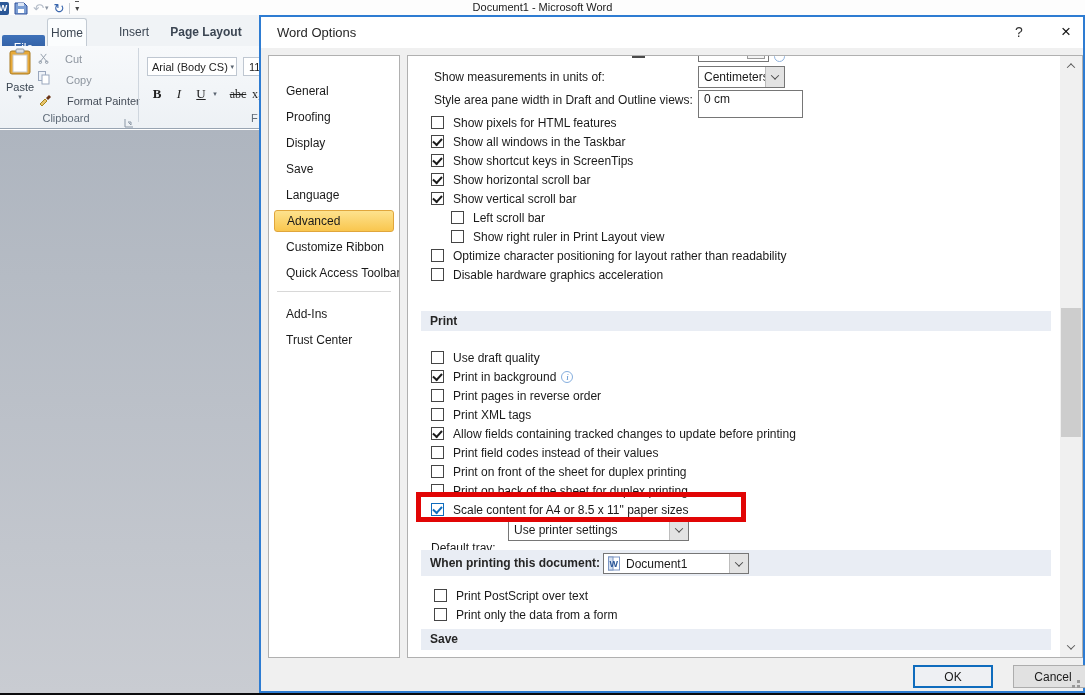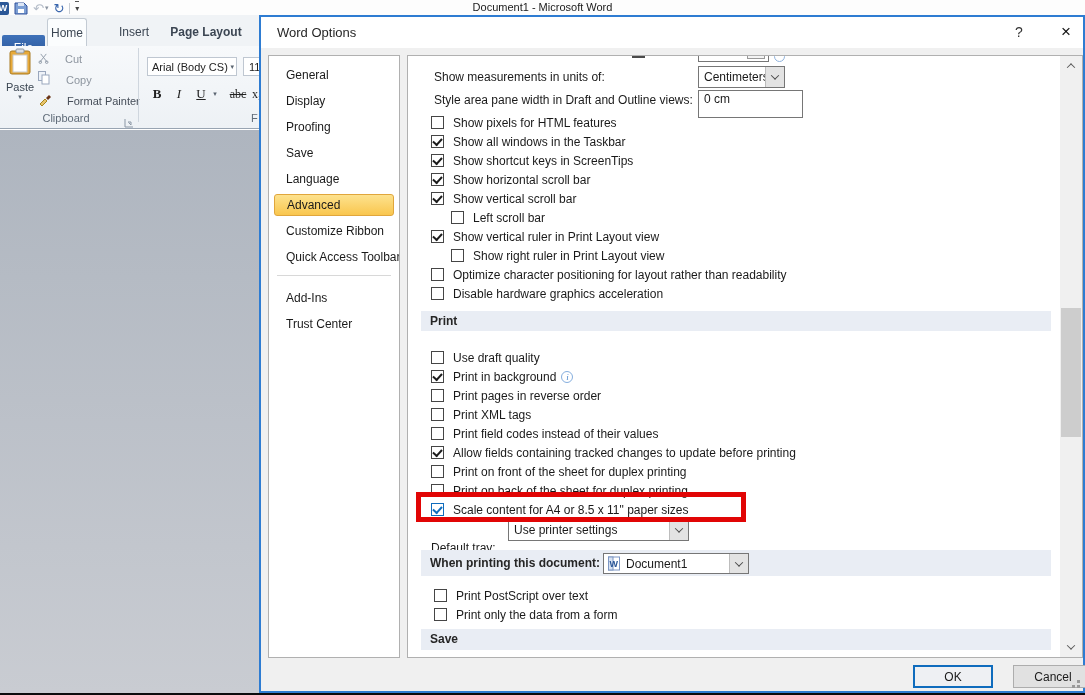--- a/index.html
+++ b/index.html
@@ -45,21 +45,21 @@
   .workspace { position:absolute; left:0; top:130px; width:100%; height:563px; background:linear-gradient(180deg,#aeb5bf,#c9ccd2); }
   .bottom-strip { position:absolute; left:0; top:693px; width:100%; height:2px; background:#0b0b0d; z-index:50; }
 
   
   .dialog { position:absolute; left:259px; top:15px; width:826px; height:678px; background:#f0f0f0; border:2px solid #2e7cd2; z-index:10; }
   .dlg-header { position:absolute; left:0; top:0; width:100%; height:31px; background:#fff; }
   .dlg-title { position:absolute; left:16px; top:0; line-height:31px; font-size:13px; color:#262626; }
   .dlg-help { position:absolute; left:748px; top:5px; width:20px; height:21px; text-align:center; line-height:21px; font-size:14px; color:#333; cursor:pointer; }
   .dlg-close { position:absolute; left:792px; top:3px; width:26px; height:24px; text-align:center; line-height:24px; font-size:17px; color:#111; cursor:pointer; }
 
-  .nav-panel { position:absolute; left:7px; top:38px; width:132px; height:603px; background:#fff; border:1px solid #b0b0b0; padding-top:6px; overflow:hidden; }
+  .nav-panel { position:absolute; left:7px; top:38px; width:132px; height:603px; background:#fff; border:1px solid #b0b0b0; padding-top:22px; overflow:hidden; }
   .nav-item { height:26px; line-height:26px; padding-left:17px; font-size:12px; color:#1a1a1a; cursor:pointer; white-space:nowrap; }
   .nav-item.selected { background:linear-gradient(#fde28e,#f9c64e); border:1px solid #e0a63c; border-radius:3px; margin:2px 5px 2px 5px; padding-left:12px; height:22px; line-height:20px; }
   .nav-item.sep { height:10px; pointer-events:none; padding:0; }
   .nav-item.sep::after { content:""; display:block; border-top:1px solid #d8d8d8; margin:5px 8px 0 8px; }
 
   .content-panel { position:absolute; left:146px; top:38px; width:676px; height:603px; background:#fff; border:1px solid #b0b0b0; overflow:hidden; }
   .flabel { position:absolute; font-size:12px; color:#1a1a1a; white-space:nowrap; }
 
   .combo { position:absolute; background:#fff; border:1px solid #767676; font-size:12px; color:#1a1a1a; display:flex; align-items:center; cursor:pointer; }
   .combo .val { flex:1; padding-left:5px; white-space:nowrap; overflow:hidden; }
@@ -198,24 +198,24 @@
       <span class="dlg-help">?</span>
       <span class="dlg-close">×</span>
     </div>
 
     <div class="nav-panel">
 
     <div class="nav-item">
           <span>General</span>
         </div>
         <div class="nav-item">
+          <span>Proofing</span>
+        </div>
+        <div class="nav-item">
           <span>Display</span>
-        </div>
-        <div class="nav-item">
-          <span>Proofing</span>
         </div>
         <div class="nav-item">
           <span>Save</span>
         </div>
         <div class="nav-item">
           <span>Language</span>
         </div>
         <div class="nav-item selected">
           <span>Advanced</span>
         </div>
@@ -280,25 +280,20 @@
           <div class="cbrow checked">
             <span class="cb"></span>
             <span>Show vertical scroll bar</span>
 
           </div>
           <div class="cbrow indent">
             <span class="cb"></span>
             <span>Left scroll bar</span>
 
           </div>
-          <div class="cbrow checked">
-            <span class="cb"></span>
-            <span>Show vertical ruler in Print Layout view</span>
-
-          </div>
           <div class="cbrow indent">
             <span class="cb"></span>
             <span>Show right ruler in Print Layout view</span>
 
           </div>
           <div class="cbrow">
             <span class="cb"></span>
             <span>Optimize character positioning for layout rather than readability</span>
 
           </div>
@@ -326,28 +321,28 @@
           <div class="cbrow">
             <span class="cb"></span>
             <span>Print pages in reverse order</span>
 
           </div>
           <div class="cbrow">
             <span class="cb"></span>
             <span>Print XML tags</span>
 
           </div>
+          <div class="cbrow checked">
+            <span class="cb"></span>
+            <span>Allow fields containing tracked changes to update before printing</span>
+
+          </div>
           <div class="cbrow">
             <span class="cb"></span>
             <span>Print field codes instead of their values</span>
-
-          </div>
-          <div class="cbrow checked">
-            <span class="cb"></span>
-            <span>Allow fields containing tracked changes to update before printing</span>
 
           </div>
           <div class="cbrow">
             <span class="cb"></span>
             <span>Print on front of the sheet for duplex printing</span>
 
           </div>
           <div class="cbrow">
             <span class="cb"></span>
             <span>Print on back of the sheet for duplex printing</span>

